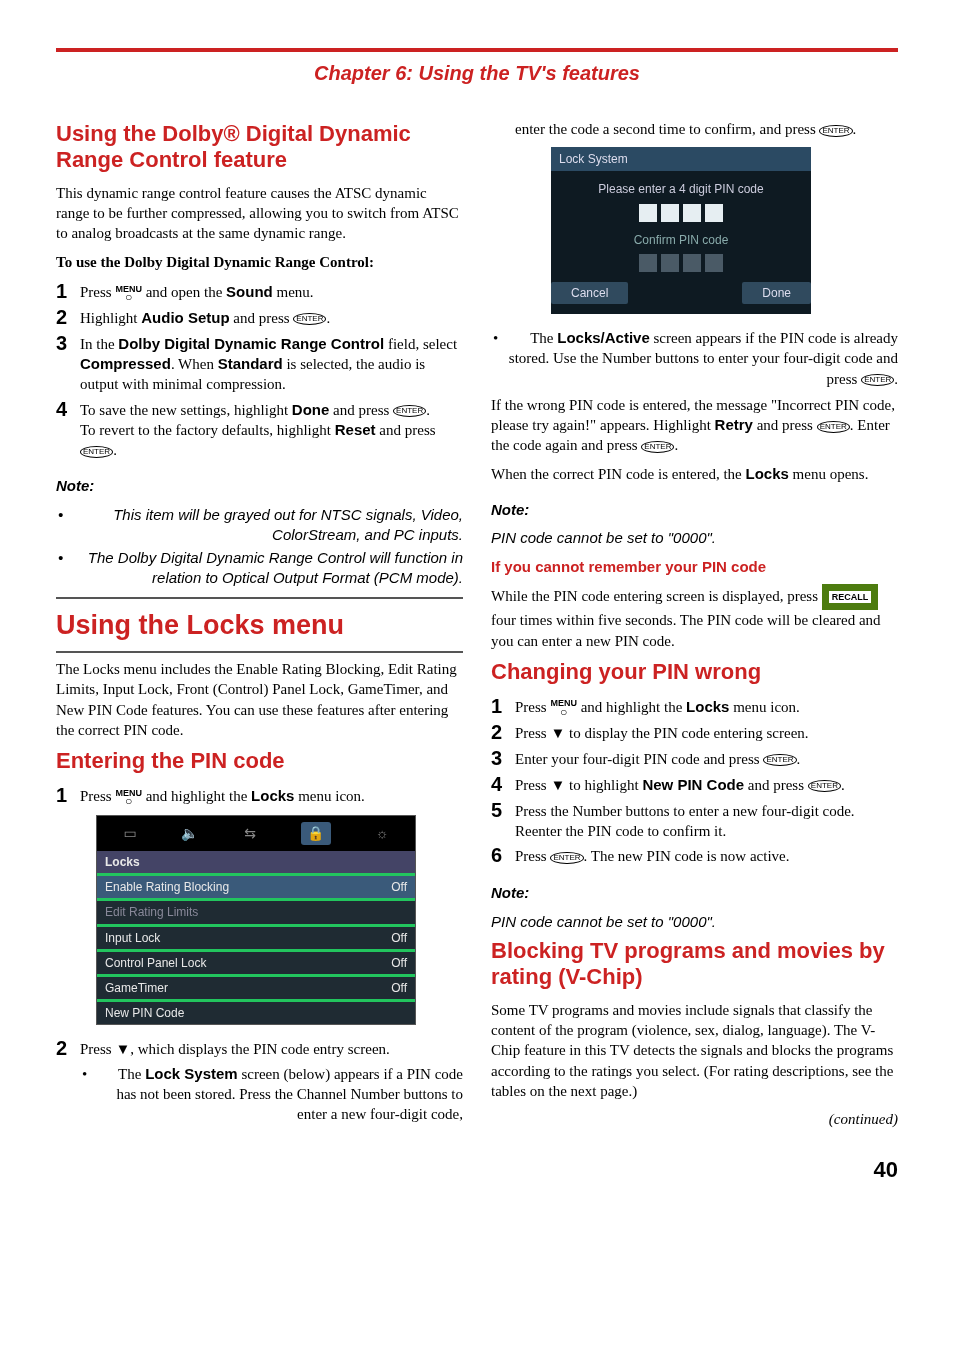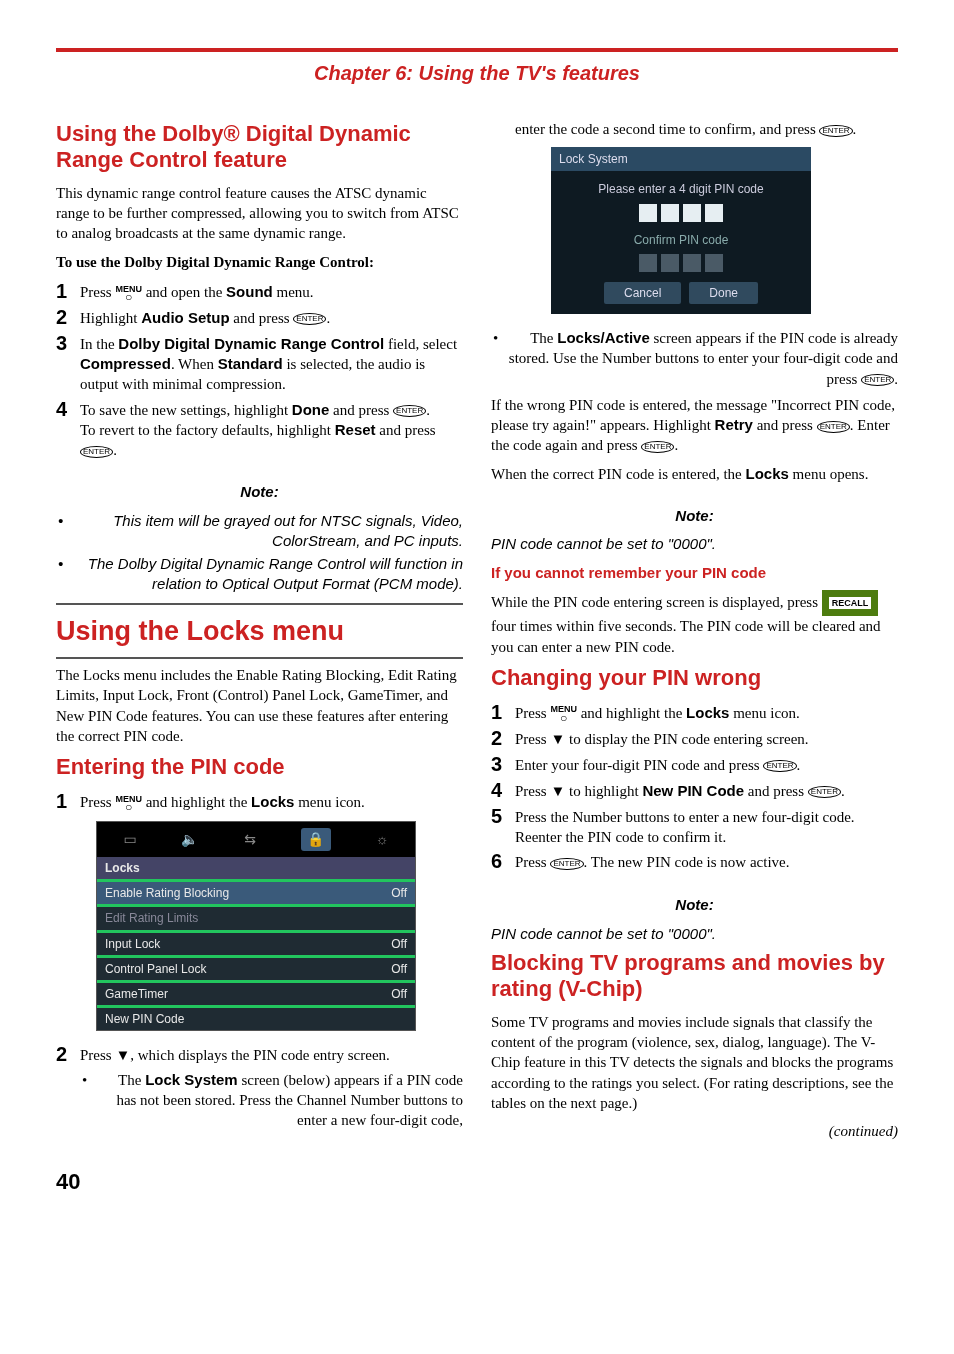--- a/index.html
+++ b/index.html
@@ -106,22 +106,21 @@
     font-family: Arial, sans-serif;
     font-size: 9px;
     font-weight: bold;
     padding: 0 3px;
     vertical-align: middle;
   }
   .note-head {
     font-family: Arial, Helvetica, sans-serif;
     font-weight: bold;
     font-style: italic;
-    margin-top: 22px;
-    text-align: center;
+    margin-top: 16px;
   }
   .note-body {
     font-family: Arial, Helvetica, sans-serif;
     font-style: italic;
     margin: 2px 0 6px 0;
   }
   ul.bullets {
     list-style: none;
     margin: 4px 0 6px 0;
   }
@@ -196,35 +195,36 @@
     text-align: left;
     padding: 4px 8px;
   }
   .locksys p { margin: 10px 0 6px 0; color: #ccd; }
   .pin-boxes { display: flex; justify-content: center; gap: 4px; margin: 4px 0 6px 0; }
   .pin-boxes span {
     width: 18px; height: 18px; background: #e6eef2; display: inline-block;
   }
   .pin-boxes.dim span { background: #4a5a66; }
   .locksys-btns {
-    display: flex; justify-content: center; margin-top: 10px; gap: 8px;
+    display: flex; justify-content: space-between; margin-top: 10px; gap: 8px;
   }
   .locksys-btns span {
     background: #304a5e; padding: 3px 20px; border-radius: 2px; font-size: 12px;
   }
   .continued {
     font-style: italic;
     text-align: right;
     margin-top: 4px;
   }
   .page-num {
     font-family: Arial, Helvetica, sans-serif;
     font-weight: bold;
     font-size: 22px;
     margin-top: 18px;
+    text-align: right;
   }
   .arrow { font-family: Arial, sans-serif; }
 </style>
 </head>
 <body>
 
 <div class="page">
   <div class="red-bar"></div>
   <div class="chapter-title">Chapter 6: Using the TV's features</div>
 

